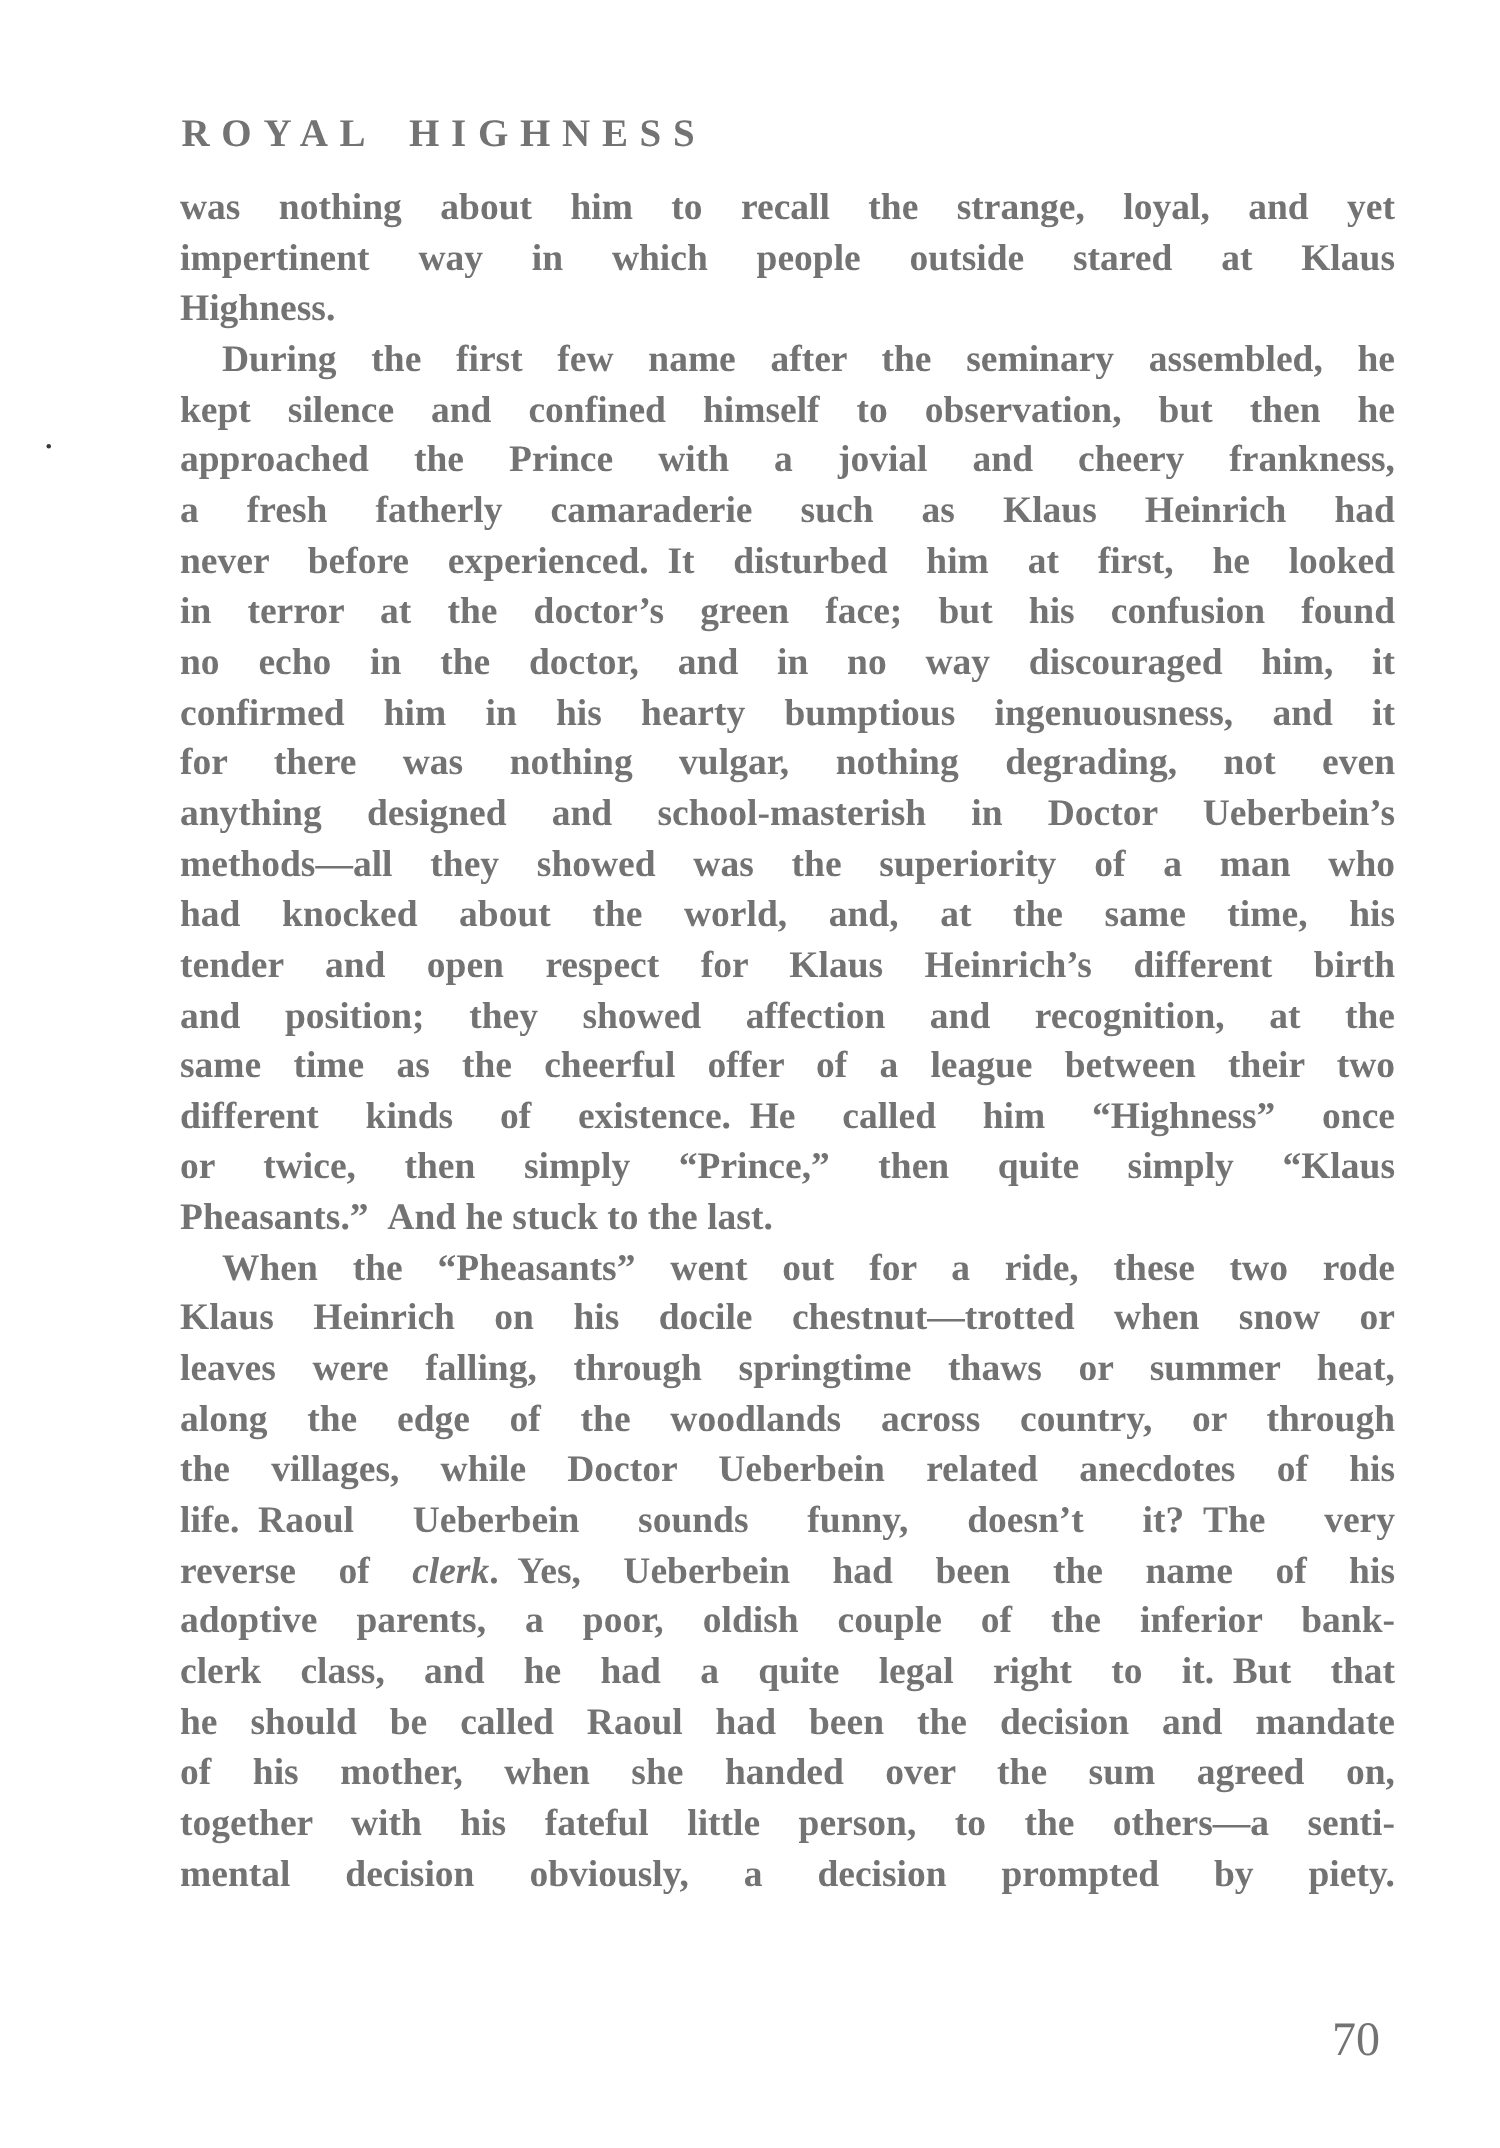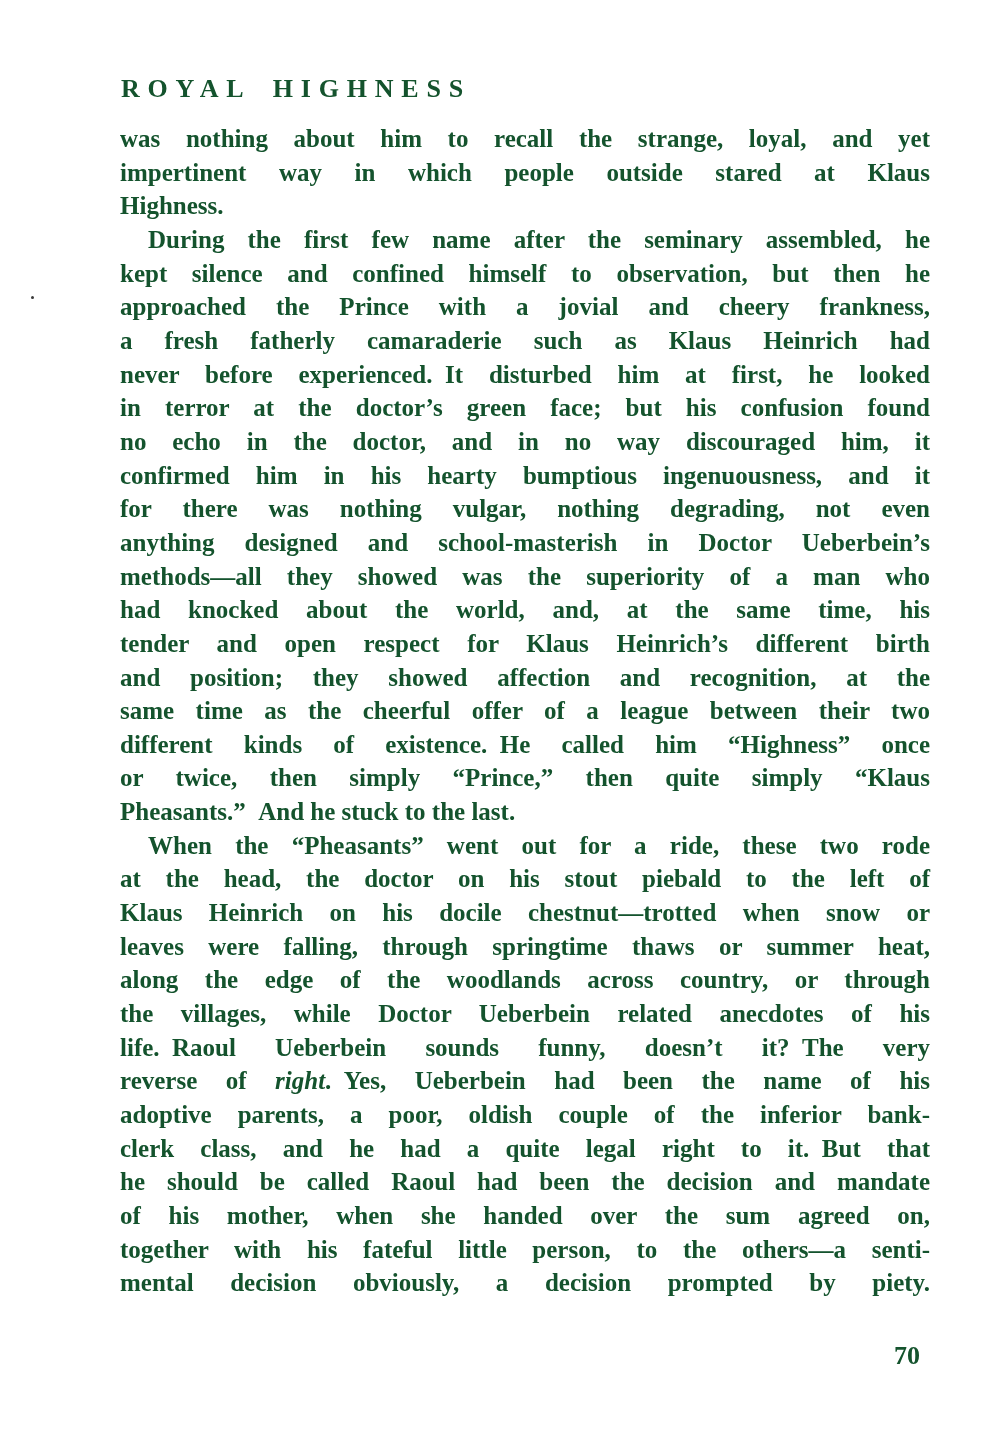--- a/index.html
+++ b/index.html
@@ -1,21 +1,21 @@
 <!DOCTYPE html>
 <html><head>
 <meta charset="utf-8">
 <style>
   html, body { margin: 0; padding: 0; background: #ffffff; }
   .page {
     position: relative;
     width: 1000px;
     height: 1432px;
     background: #ffffff;
-    color: #14532d;
+    color: #737373;
     font-family: "Liberation Serif", serif;
     overflow: hidden;
   }
   .running-header {
     position: absolute;
     left: 121px;
     top: 74px;
     font-size: 26px;
     font-weight: bold;
     letter-spacing: 0.30em;
@@ -38,22 +38,22 @@
   }
   .line.para-end { text-align-last: left; }
   .line.indent { text-indent: 28px; }
   .line i { font-style: italic; }
   .page-number {
     position: absolute;
     left: 120px;
     top: 1341px;
     width: 800px;
     text-align: right;
-    font-size: 26px;
-    font-weight: bold;
+    font-size: 32px;
+    font-weight: normal;
   }
   .speck {
     position: absolute;
     left: 31px;
     top: 296px;
     width: 3px;
     height: 3px;
     background: #3a3a3a;
     border-radius: 50%;
   }
@@ -80,27 +80,26 @@
       <div class="line">anything designed and school-masterish in Doctor Ueberbein’s</div>
       <div class="line">methods—all they showed was the superiority of a man who</div>
       <div class="line">had knocked about the world, and, at the same time, his</div>
       <div class="line">tender and open respect for Klaus Heinrich’s different birth</div>
       <div class="line">and position; they showed affection and recognition, at the</div>
       <div class="line">same time as the cheerful offer of a league between their two</div>
       <div class="line">different kinds of existence. He called him “Highness” once</div>
       <div class="line">or twice, then simply “Prince,” then quite simply “Klaus</div>
       <div class="line para-end">Pheasants.” And he stuck to the last.</div>
       <div class="line indent">When the “Pheasants” went out for a ride, these two rode</div>
-      <div class="line">at the head, the doctor on his stout piebald to the left of</div>
       <div class="line">Klaus Heinrich on his docile chestnut—trotted when snow or</div>
       <div class="line">leaves were falling, through springtime thaws or summer heat,</div>
       <div class="line">along the edge of the woodlands across country, or through</div>
       <div class="line">the villages, while Doctor Ueberbein related anecdotes of his</div>
       <div class="line">life. Raoul Ueberbein sounds funny, doesn’t it? The very</div>
-      <div class="line">reverse of <i>right</i>. Yes, Ueberbein had been the name of his</div>
+      <div class="line">reverse of <i>clerk</i>. Yes, Ueberbein had been the name of his</div>
       <div class="line">adoptive parents, a poor, oldish couple of the inferior bank-</div>
       <div class="line">clerk class, and he had a quite legal right to it. But that</div>
       <div class="line">he should be called Raoul had been the decision and mandate</div>
       <div class="line">of his mother, when she handed over the sum agreed on,</div>
       <div class="line">together with his fateful little person, to the others—a senti-</div>
       <div class="line">mental decision obviously, a decision prompted by piety.</div>
     </div>
 
   <div class="page-number">70</div>
 

